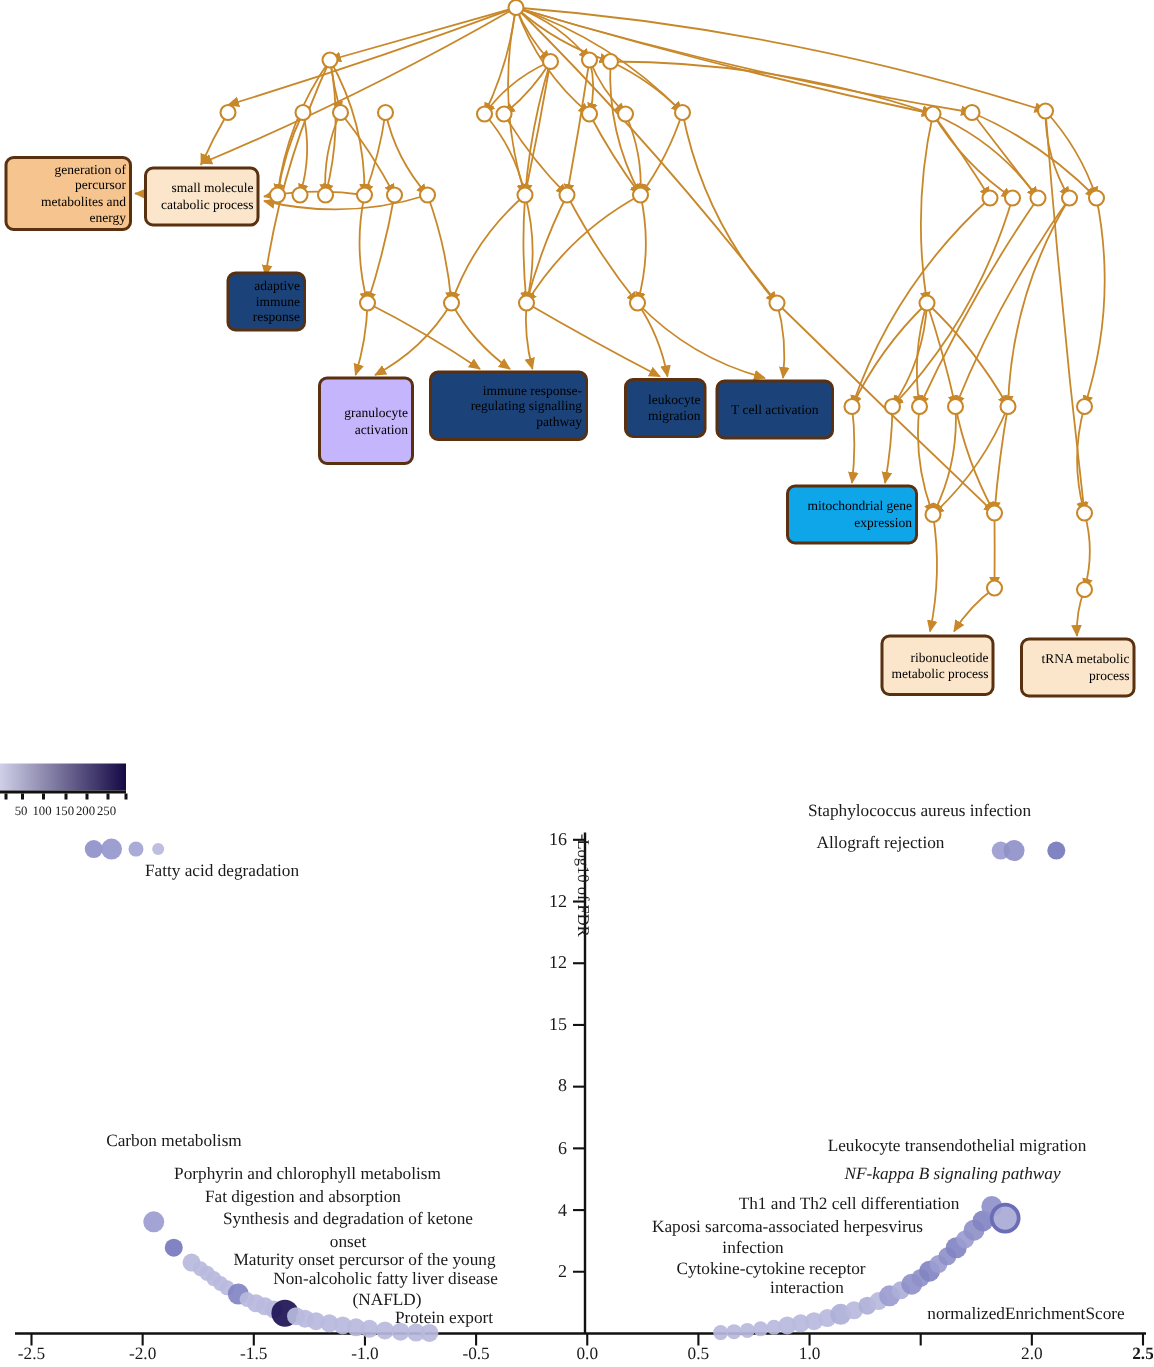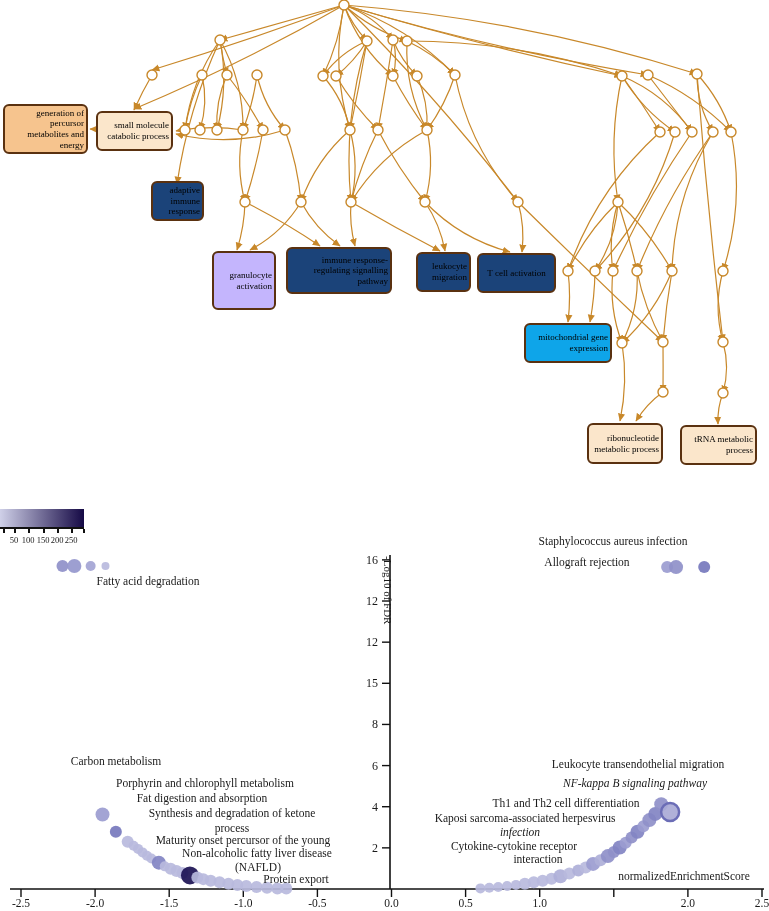--- a/index.html
+++ b/index.html
@@ -305,48 +305,48 @@
       <div class="xtick-label" style="left: 21px; top: 897px;">-2.5</div>
       <div class="xtick-label" style="left: 95.1px; top: 897px;">-2.0</div>
       <div class="xtick-label" style="left: 169.2px; top: 897px;">-1.5</div>
       <div class="xtick-label" style="left: 243.3px; top: 897px;">-1.0</div>
       <div class="xtick-label" style="left: 317.4px; top: 897px;">-0.5</div>
       <div class="xtick-label" style="left: 391.5px; top: 897px;">0.0</div>
       <div class="xtick-label" style="left: 465.6px; top: 897px;">0.5</div>
       <div class="xtick-label" style="left: 539.7px; top: 897px;">1.0</div>
       <div class="xtick-label" style="left: 613.8px; top: 897px; margin-top: 21px;">1.5</div>
       <div class="xtick-label" style="left: 687.9px; top: 897px;">2.0</div>
-      <div class="xtick-label" style="left: 762px; top: 897px;">2.5</div>
+      <div class="xtick-label" style="left: 762px; top: 897px; font-weight: bold;">2.5</div>
     </div>
   <div id="ytick-labels">
       <div class="ytick-label" style="left: 378px; top: 847.86px;">2</div>
       <div class="ytick-label" style="left: 378px; top: 806.72px;">4</div>
       <div class="ytick-label" style="left: 378px; top: 765.58px;">6</div>
       <div class="ytick-label" style="left: 378px; top: 724.44px;">8</div>
       <div class="ytick-label" style="left: 378px; top: 683.3px;">15</div>
       <div class="ytick-label" style="left: 378px; top: 642.16px;">12</div>
       <div class="ytick-label" style="left: 378px; top: 601.02px;">12</div>
       <div class="ytick-label" style="left: 378px; top: 559.88px;">16</div>
     </div>
   <div id="annotations">
       <div class="annot" style="left: 148px; top: 581px;">Fatty acid degradation</div>
       <div class="annot" style="left: 613px; top: 541px;">Staphylococcus aureus infection</div>
       <div class="annot" style="left: 587px; top: 562px;">Allograft rejection</div>
       <div class="annot" style="left: 116px; top: 761px;">Carbon metabolism</div>
       <div class="annot" style="left: 205px; top: 783px;">Porphyrin and chlorophyll metabolism</div>
       <div class="annot" style="left: 202px; top: 798px;">Fat digestion and absorption</div>
       <div class="annot" style="left: 232px; top: 813px;">Synthesis and degradation of ketone</div>
-      <div class="annot" style="left: 232px; top: 828px;">process</div>
+      <div class="annot" style="left: 232px; top: 828px;">onset</div>
       <div class="annot" style="left: 243px; top: 840px;">Maturity onset percursor of the young</div>
       <div class="annot" style="left: 257px; top: 853px;">Non-alcoholic fatty liver disease</div>
       <div class="annot" style="left: 258px; top: 867px;">(NAFLD)</div>
       <div class="annot" style="left: 296px; top: 879px;">Protein export</div>
       <div class="annot" style="left: 638px; top: 764px;">Leukocyte transendothelial migration</div>
       <div class="annot" style="left: 635px; top: 783px; font-style: italic;">NF-kappa B signaling pathway</div>
       <div class="annot" style="left: 566px; top: 803px;">Th1 and Th2 cell differentiation</div>
       <div class="annot" style="left: 525px; top: 818px;">Kaposi sarcoma-associated herpesvirus</div>
-      <div class="annot" style="left: 520px; top: 832px; font-style: italic;">infection</div>
+      <div class="annot" style="left: 502px; top: 832px;">infection</div>
       <div class="annot" style="left: 514px; top: 846px;">Cytokine-cytokine receptor</div>
       <div class="annot" style="left: 538px; top: 859px;">interaction</div>
       <div class="annot" style="left: 684px; top: 876px;">normalizedEnrichmentScore</div>
     </div>
 
 </div>
 
 </body></html>

